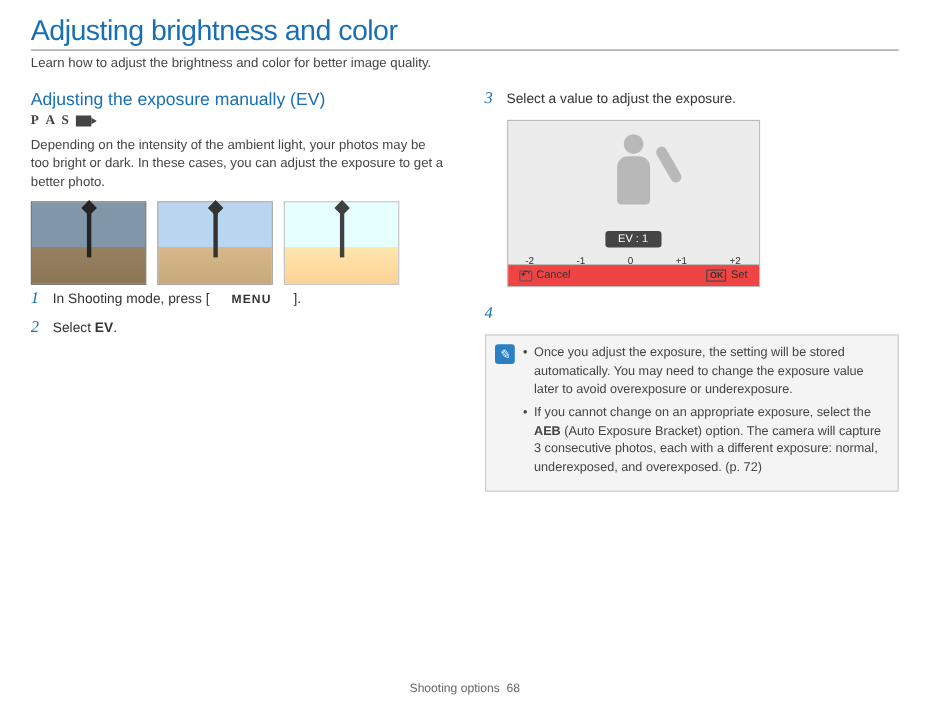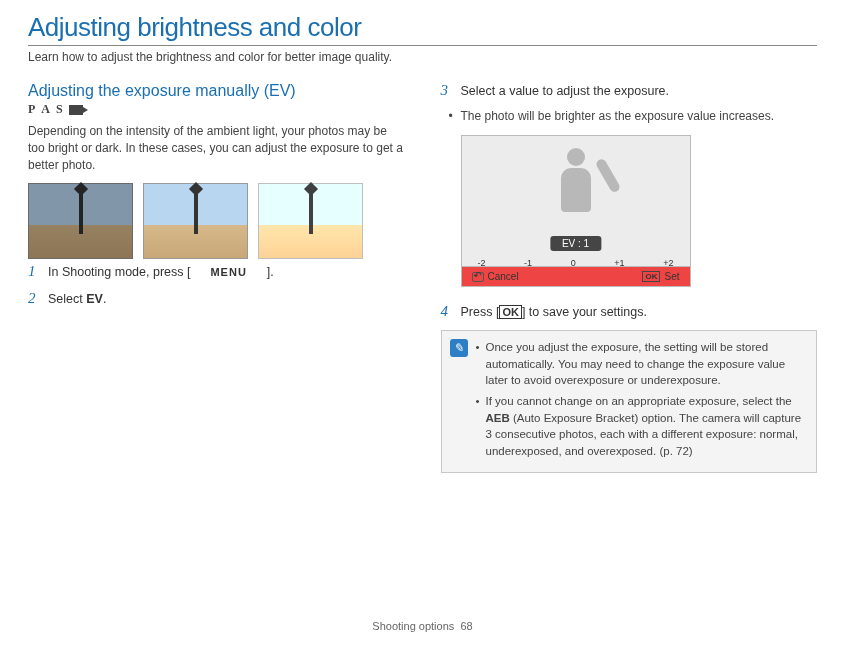--- a/index.html
+++ b/index.html
@@ -205,21 +205,20 @@
         <span>Select </span><span class="strong">EV</span><span>.</span>
       </span>
     </div>
   </div>
 
   <div class="col">
     <div class="step">
       <span class="step-num">3</span>
       <span class="step-body">Select a value to adjust the exposure.</span>
     </div>
-    <div class="sub-bullet">The photo will be brighter as the exposure value increases.</div>
 
     <div class="ev-screen">
       <div class="silhouette">
         <div class="arm"></div>
           <div class="head"></div>
           <div class="torso"></div>
       </div>
       <div class="ev-badge">EV : 1</div>
       <div class="ev-scale">
         <div class="ev-ticks">
@@ -243,23 +242,20 @@
         </div>
         <div class="rbtn">
           <span class="ok-small">OK</span>
           <span>Set</span>
         </div>
       </div>
     </div>
 
     <div class="step">
       <span class="step-num">4</span>
-      <span class="step-body">
-        <span>Press [</span><span class="ok-label">OK</span><span>] to save your settings.</span>
-      </span>
     </div>
 
     <div class="note">
       <div class="note-icon">✎</div>
       <ul>
         <li>Once you adjust the exposure, the setting will be stored automatically. You may need to change the exposure value later to avoid overexposure or underexposure.</li>
         <li>
           <span>If you cannot change on an appropriate exposure, select the </span><span class="strong">AEB</span><span> (Auto Exposure Bracket) option. The camera will capture 3 consecutive photos, each with a different exposure: normal, underexposed, and overexposed. (p. 72)</span>
         </li>
       </ul>

